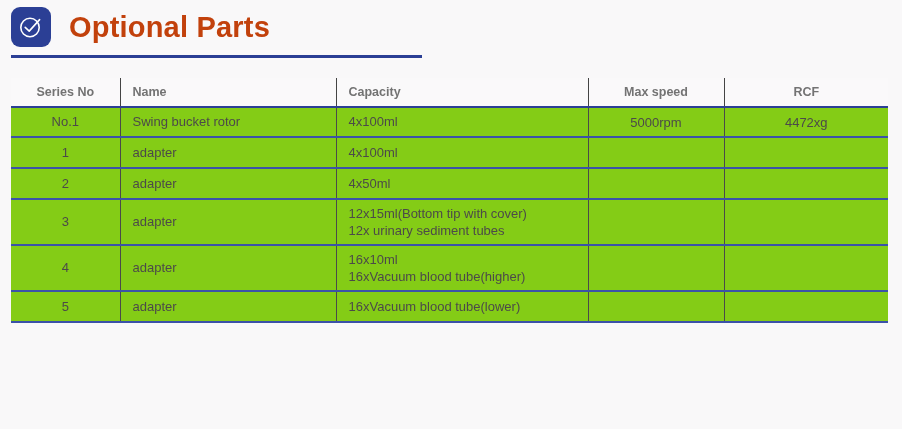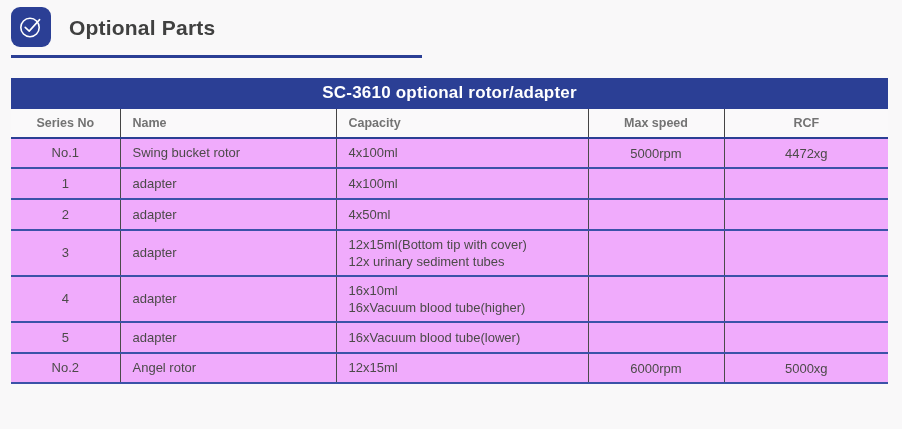--- a/index.html
+++ b/index.html
@@ -45,23 +45,23 @@
     display: flex;
     align-items: center;
     justify-content: center;
     flex: none;
   }
   .header-icon svg {
     display: block;
   }
   .page-title {
     margin-left: 18px;
-    font-size: 21px;
+    font-size: 29px;
     font-weight: 600;
-    color: #404040;
+    color: #c2410c;
     letter-spacing: 0.2px;
     line-height: 1;
     white-space: nowrap;
   }
   .title-rule {
     position: absolute;
     left: 11px;
     top: 55px;
     width: 411px;
     height: 3px;
@@ -109,21 +109,21 @@
     border-bottom: 2px solid #2b3f95;
     border-right: 1px solid #444444;
     vertical-align: middle;
   }
   tr.head-row th.ctr { text-align: center; padding-left: 0; }
   tr.head-row th.last { border-right: none; }
 
   tbody td {
     font-size: 13px;
     color: #4c4a49;
-    background: #f0abfc;
+    background: #84cc16;
     border-bottom: 2px solid #3b52a8;
     border-right: 1px solid #4a4a4a;
     padding: 0 0 0 12px;
     vertical-align: middle;
     line-height: 1.32;
   }
   tbody td.last { border-right: none; }
   tbody td.ctr { text-align: center; padding-left: 0; }
   tbody tr:last-child td { border-bottom: 2px solid #3b52a8; }
 
@@ -155,23 +155,20 @@
   <div class="table-wrap">
     <table class="spec">
       <colgroup>
         <col class="c-series">
           <col class="c-name">
           <col class="c-cap">
           <col class="c-speed">
           <col class="c-rcf">
       </colgroup>
       <thead>
-        <tr class="title-bar">
-          <th colspan="5">SC-3610 optional rotor/adapter</th>
-        </tr>
         <tr class="head-row">
           <th class="ctr">Series No</th>
           <th>Name</th>
           <th>Capacity</th>
           <th class="ctr">Max speed</th>
           <th class="ctr last">RCF</th>
         </tr>
       </thead>
       <tbody>
 
@@ -218,26 +215,19 @@
         </tr>
 
         <tr class="r2">
           <td class="ctr">5</td>
           <td>adapter</td>
           <td>16xVacuum blood tube(lower)</td>
           <td class="ctr"></td>
           <td class="ctr last"></td>
         </tr>
 
-        <tr class="r1">
-          <td class="ctr">No.2</td>
-          <td>Angel rotor</td>
-          <td>12x15ml</td>
-          <td class="ctr va-bot">6000rpm</td>
-          <td class="ctr last va-bot">5000xg</td>
-        </tr>
 
 
       </tbody>
     </table>
   </div>
 
 </div>
 
 </body></html>

